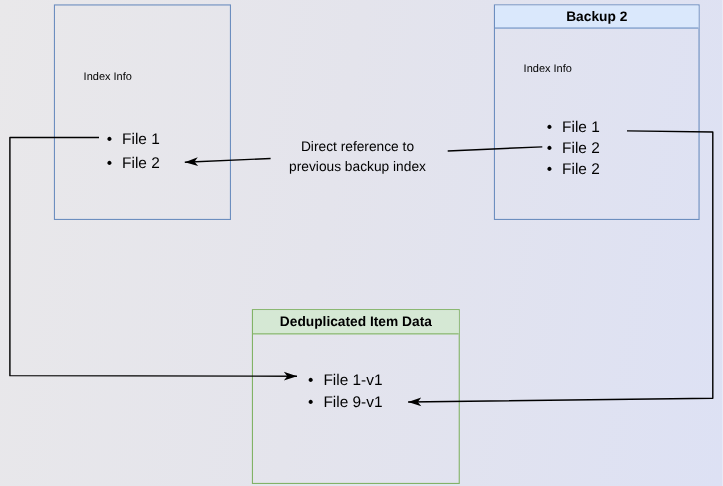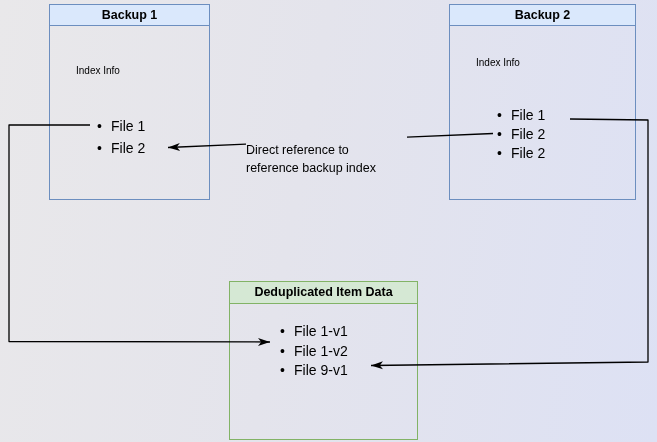--- a/index.html
+++ b/index.html
@@ -66,49 +66,45 @@
     font-size: 14px;
   }
   .lh22 .file-item { line-height: 22px; }
   .lh19 .file-item { line-height: 19px; }
   .lh195 .file-item { line-height: 19.5px; }
   .annotation {
     position: absolute;
     left: 246px;
     top: 124px;
     width: 158px;
-    text-align: left;
+    text-align: center;
     font-size: 12.5px;
     line-height: 18px;
     z-index: 4;
     white-space: nowrap;
-    margin-top: 17px;
   }
 </style>
 </head>
 <body>
 
 <div class="canvas">
 
   <svg class="connectors" width="657" height="442" viewBox="0 0 657 442">
     <defs>
       <marker id="arrowhead" viewBox="0 0 14 10" refX="13" refY="5" markerWidth="14" markerHeight="10" markerUnits="userSpaceOnUse" orient="auto-start-reverse">
         <path d="M1,1 L13,5 L1,9 L4.2,5 Z" fill="#000"></path>
       </marker>
     </defs>
     <path d="M90,125 L9,125 L9,341.5 L270,342" fill="none" stroke="#000" stroke-width="1.3" stroke-linejoin="round" marker-end="url(#arrowhead)"></path>
     <path d="M493,133.5 L407,137.2" fill="none" stroke="#000" stroke-width="1.3"></path>
     <path d="M246,144.1 L168,147.5" fill="none" stroke="#000" stroke-width="1.3" marker-end="url(#arrowhead)"></path>
     <path d="M570,119 L648,120 L648,362 L371,365.5" fill="none" stroke="#000" stroke-width="1.3" stroke-linejoin="round" marker-end="url(#arrowhead)"></path>
   </svg>
 
   <div class="box blue" style="left:49px; top:4px; width:161px; height:196px;">
-    <div class="box-header">
-      <span>Backup 1</span>
-    </div>
     <div class="section-label" style="left:26px; top:58px;">Index Info</div>
     <ul class="file-list lh22" style="left:47px; top:110px;">
         <li class="file-item">File 1</li>
         <li class="file-item">File 2</li>
       </ul>
   </div>
 
   <div class="box blue" style="left:449px; top:4px; width:187px; height:196px;">
     <div class="box-header">
       <span>Backup 2</span>
@@ -118,25 +114,24 @@
         <li class="file-item">File 1</li>
         <li class="file-item">File 2</li>
         <li class="file-item">File 2</li>
       </ul>
   </div>
 
   <div class="box green" style="left:229px; top:281px; width:189px; height:159px;">
     <div class="box-header">
       <span>Deduplicated Item Data</span>
     </div>
-    <ul class="file-list lh195" style="left:50px; top:40px;">
+    <ul class="file-list lh195" style="left:50px; top:54px;">
         <li class="file-item">File 1-v1</li>
-        <li class="file-item">File 1-v2</li>
         <li class="file-item">File 9-v1</li>
       </ul>
   </div>
 
   <div class="annotation">
     <div>Direct reference to</div>
-    <div>reference backup index</div>
+    <div>previous backup index</div>
   </div>
 
 </div>
 
 </body></html>

